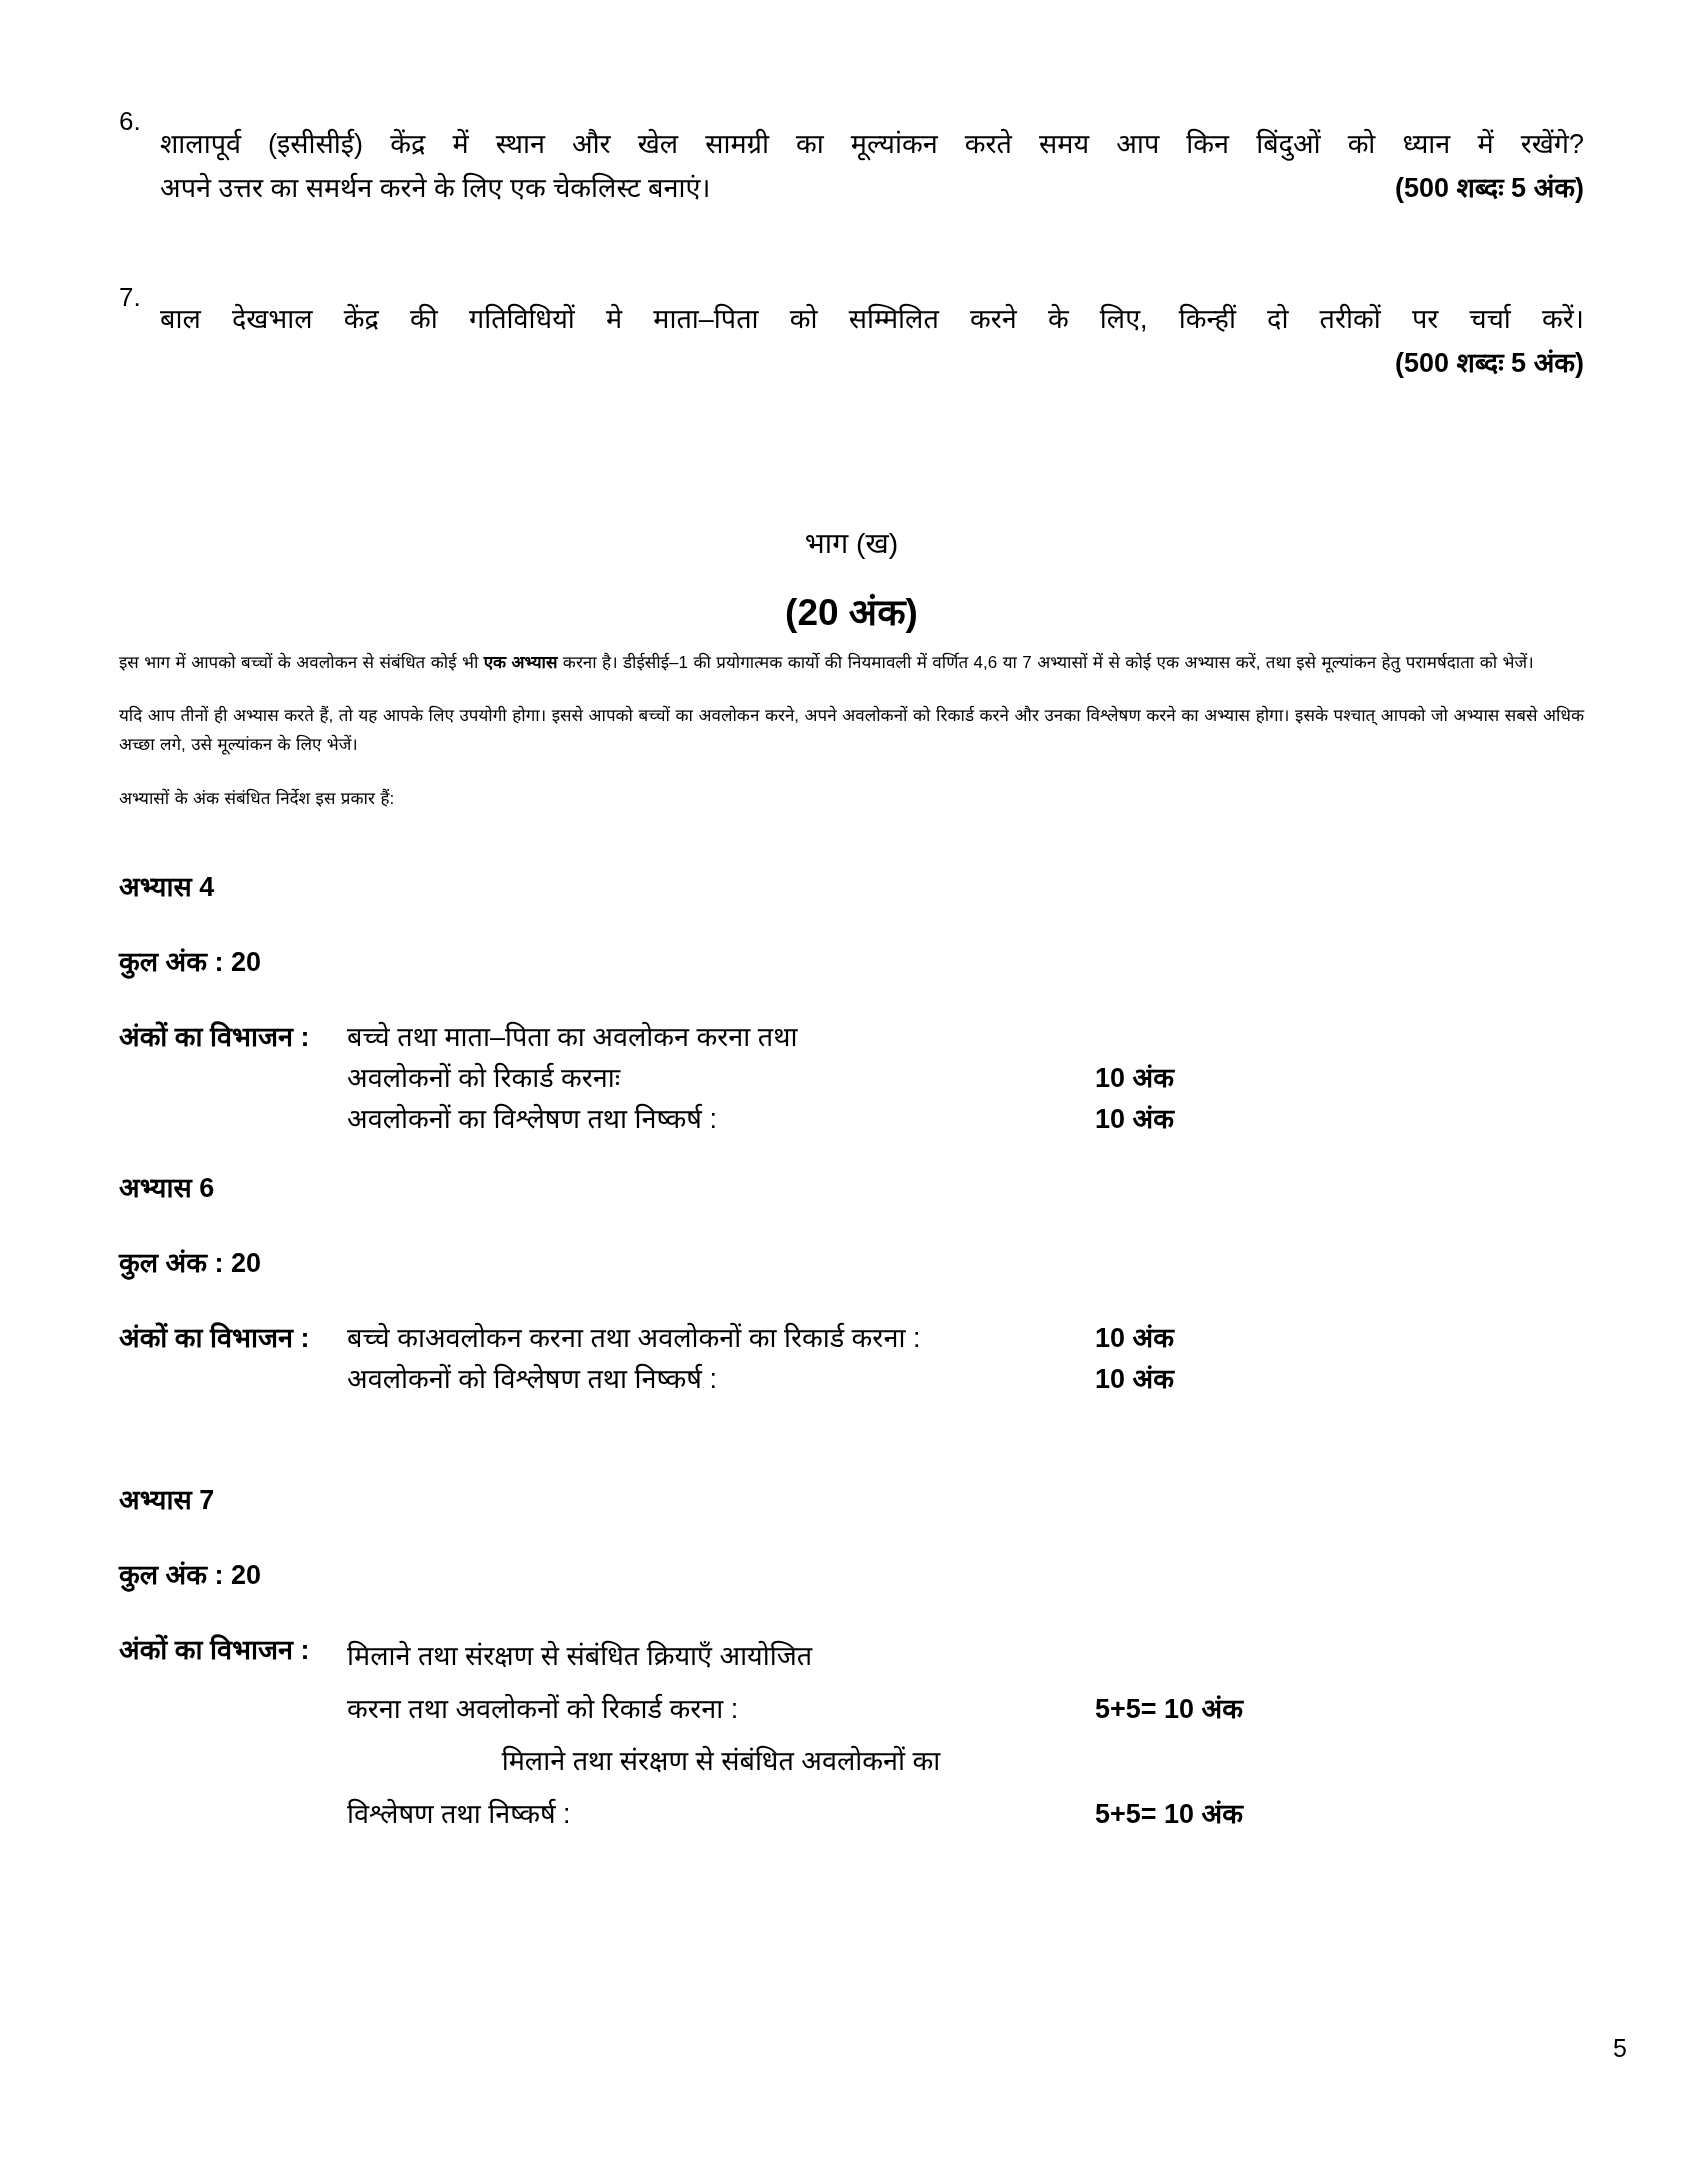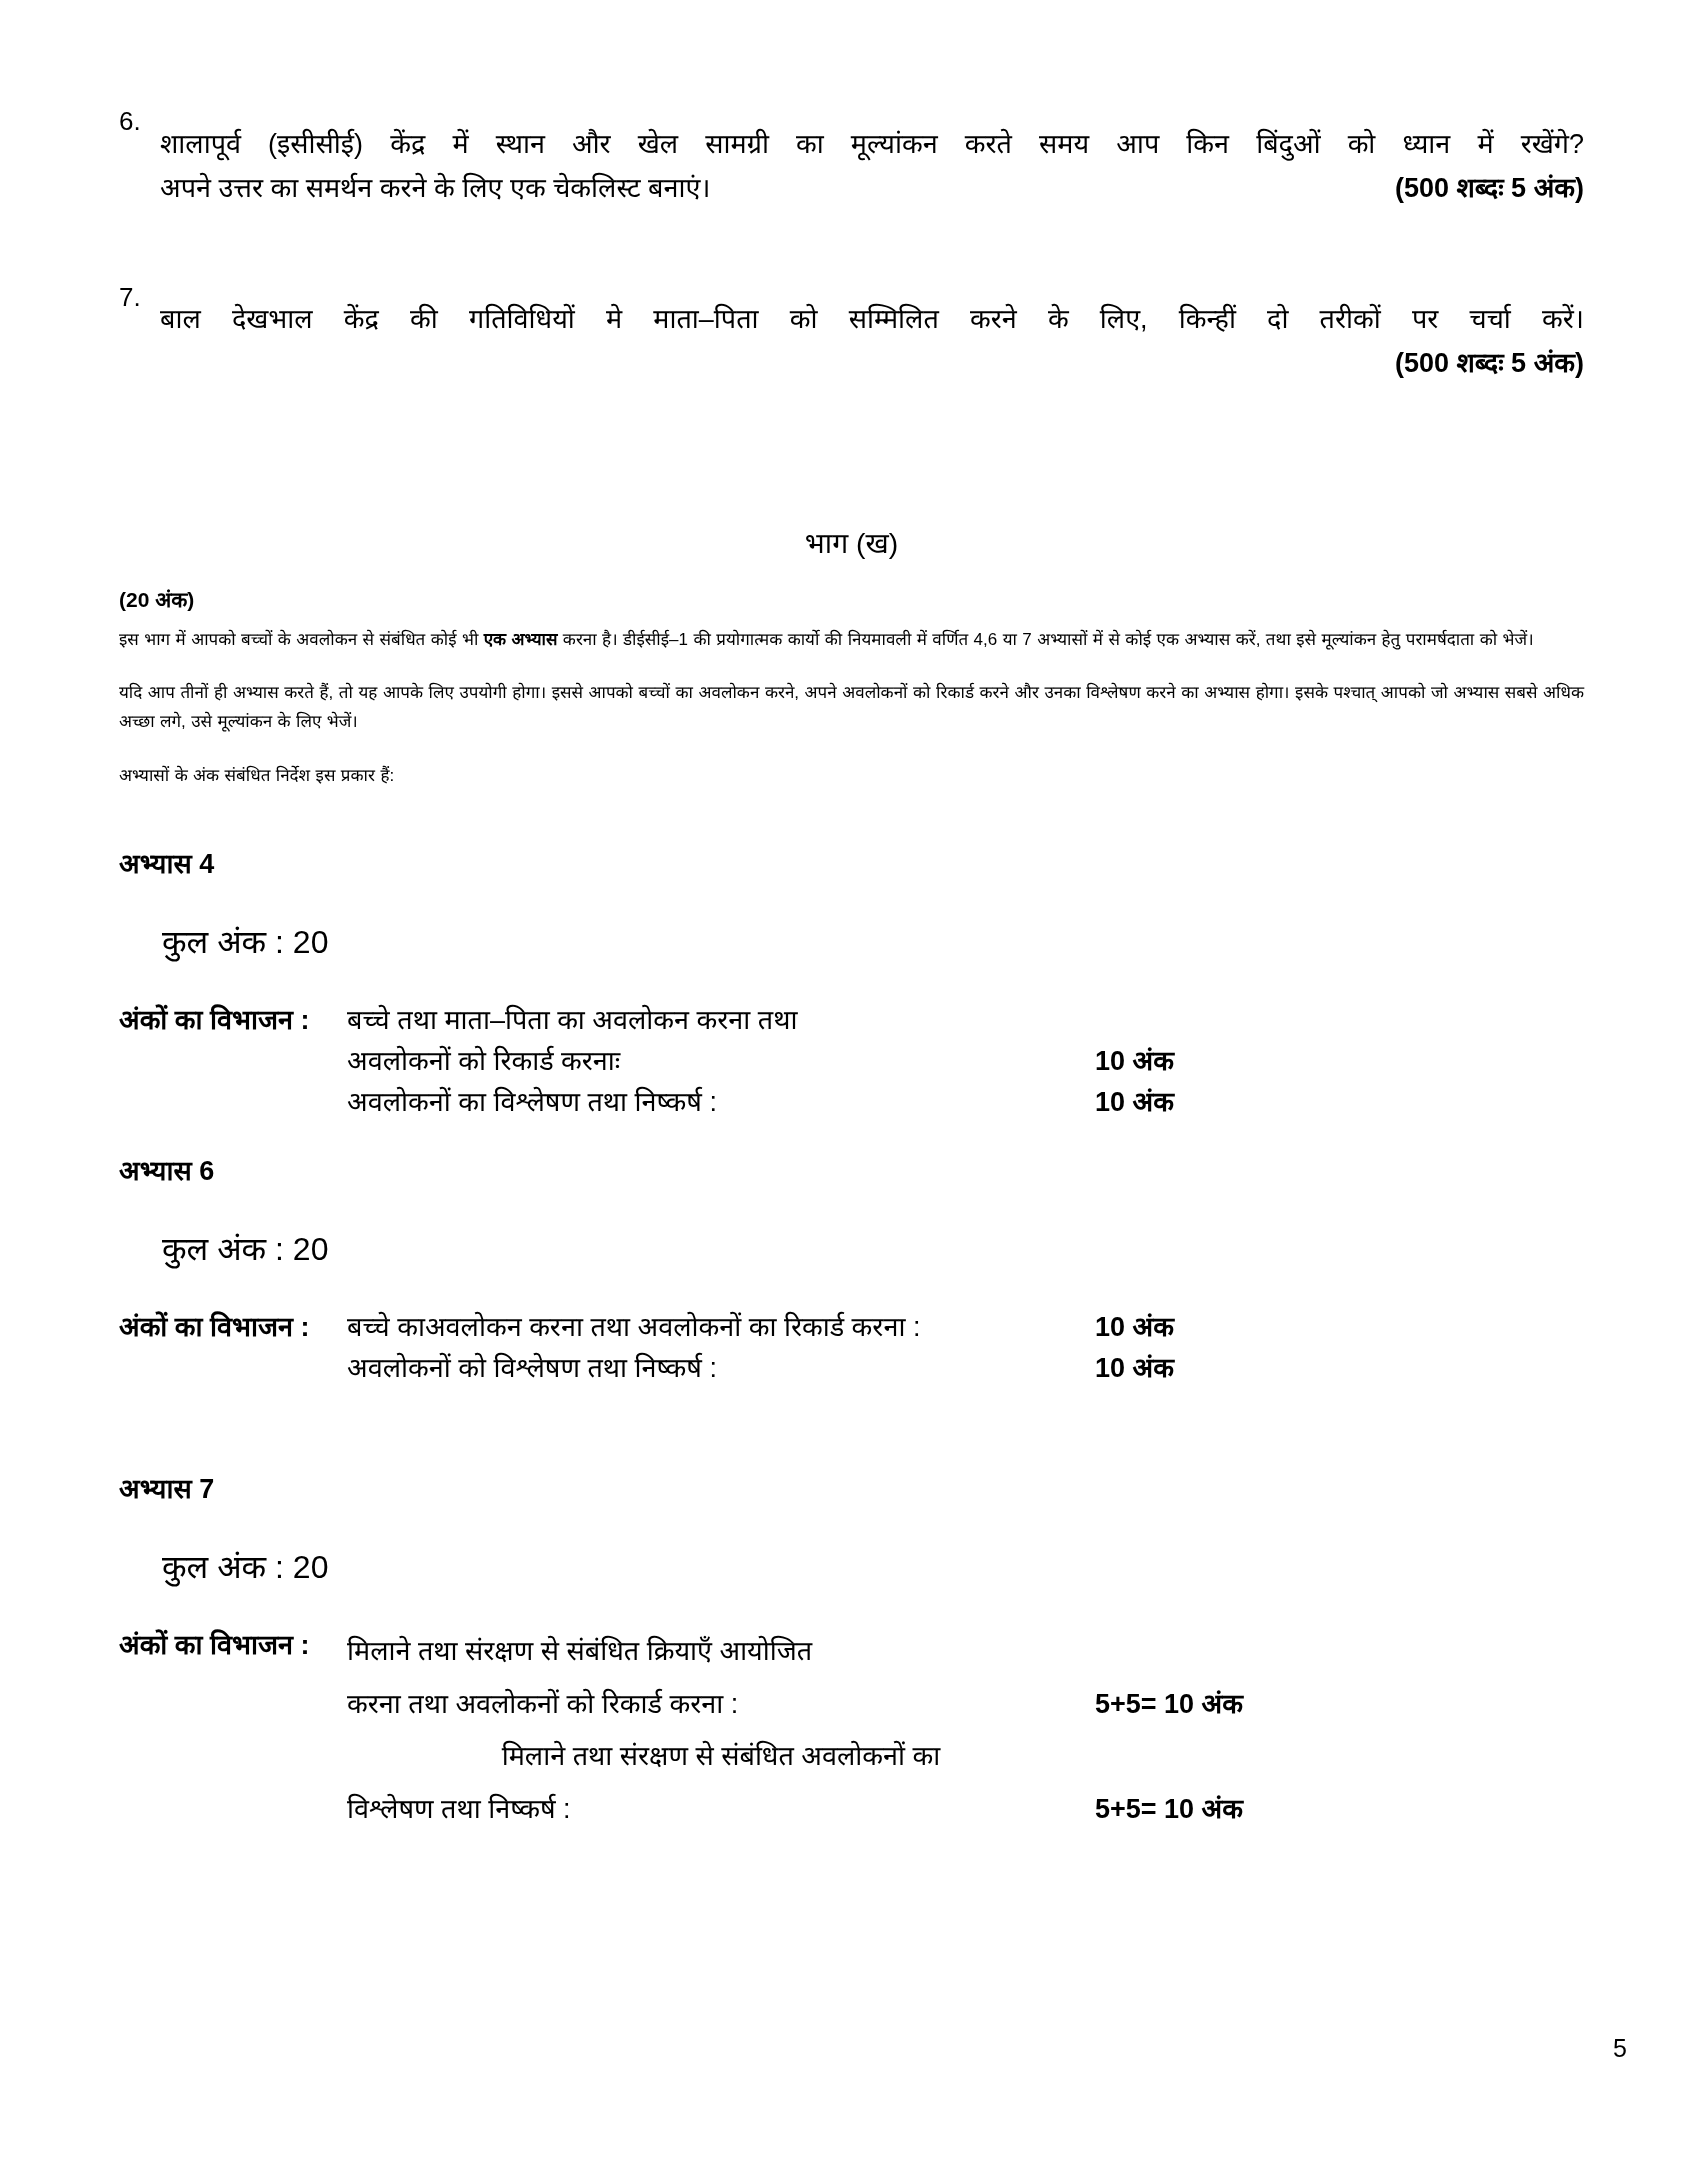--- a/index.html
+++ b/index.html
@@ -59,45 +59,44 @@
   .q-inline-row .lhs { flex: 0 1 auto; }
   .q-inline-row .rhs { font-weight: bold; white-space: nowrap; padding-left: 26.5px; }
 
   
   .part-title {
     text-align: center;
     font-size: 28.4px;
     margin: 0;
   }
   .part-marks {
-    text-align: left;
-    font-size: 21px;
+    text-align: center;
+    font-size: 37px;
     font-weight: bold;
   }
 
   
   .para {
     font-size: 17px;
     line-height: 1.72;
     text-align: justify;
     text-align-last: left;
     word-spacing: 0.7px;
   }
   .para b { font-weight: bold; }
 
   
   .prac-title {
     font-size: 27px;
     font-weight: bold;
     margin-top: 16px;
   }
   .prac-total {
-    font-size: 32px;
-    font-weight: normal;
-    margin-left: 43px;
+    font-size: 27px;
+    font-weight: bold;
   }
   .brk {
     display: flex;
     align-items: flex-start;
     font-size: 27px;
   }
   .brk-label {
     flex: 0 0 228px;
     width: 228px;
     font-weight: bold;

